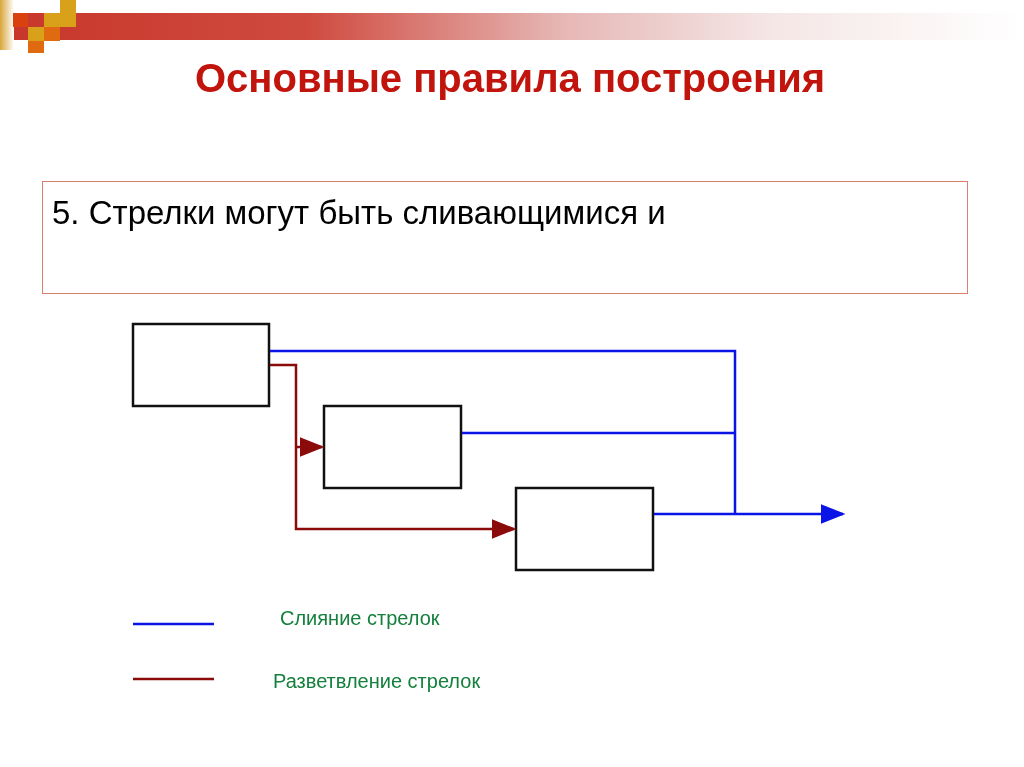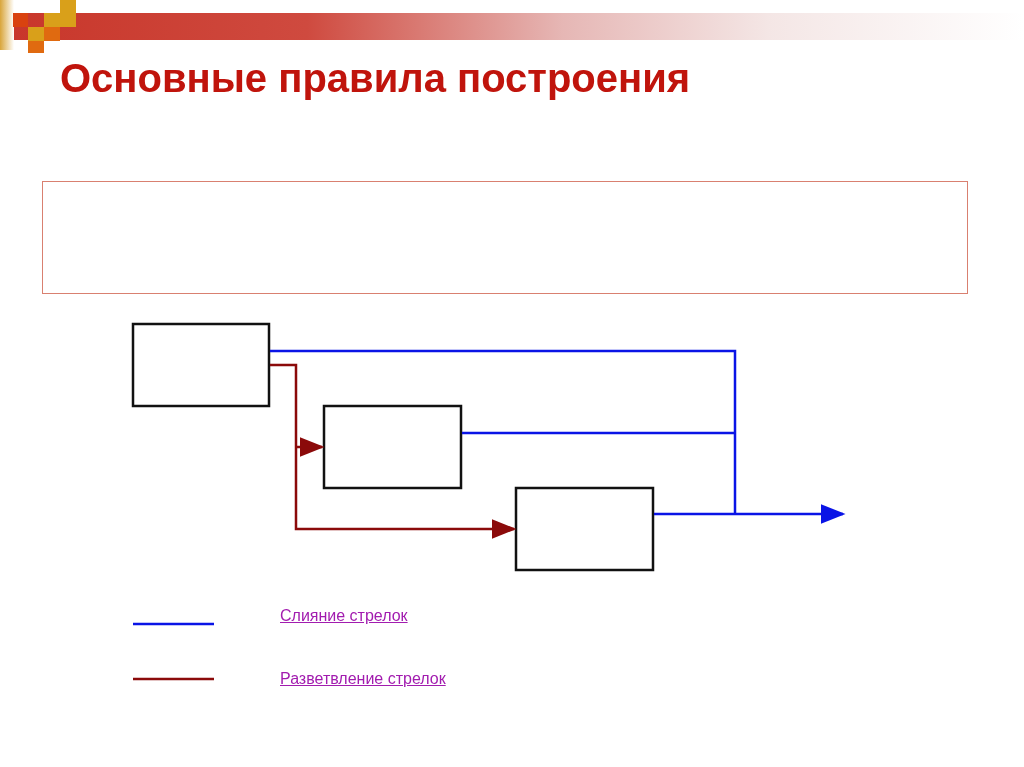--- a/index.html
+++ b/index.html
@@ -1,25 +1,25 @@
 <!DOCTYPE html>
 <html><head>
 <meta charset="utf-8">
 <style>
   html, body { margin:0; padding:0; }
   body { width:1024px; height:767px; background:#ffffff; position:relative; overflow:hidden; font-family:"Liberation Sans", sans-serif; }
   .topbar { position:absolute; left:0; top:13px; width:1024px; height:27px;
     background:linear-gradient(to right, #c8362a 0%, #cf4a3f 30%, #e6b7b5 55%, #f4e6e5 75%, #ffffff 100%); }
   .sq { position:absolute; }
-  .title { position:absolute; left:60px; top:50px; width:900px; color:#c0140c; font-weight:bold; font-size:40px; line-height:56px; }
+  .title { position:absolute; left:60px; top:50px; width:900px; color:#c0140c; font-weight:bold; font-size:40px; line-height:56px;text-align:center; }
   .box { position:absolute; left:42px; top:181px; width:926px; height:113px; border:1px solid #d98070; box-sizing:border-box; }
   .item { position:absolute; left:52px; top:190px; font-size:33px; line-height:46px; color:#000; }
   .item .l2 { padding-left:42px; display:block; }
   svg.diagram { position:absolute; left:0; top:0; }
-  .legend-label { position:absolute; font-size:16px; color:#a21caf;text-decoration:underline; }
+  .legend-label { position:absolute; font-size:20px; color:#15803d; }
 </style>
 </head>
 <body>
 
 <div class="topbar"></div>
 <div>
   <div class="sq" style="left:0;top:0;width:14px;height:50px;background:linear-gradient(to right,#d9a53a,#fff);"></div>
   <div class="sq" style="left:13px;top:13px;width:15px;height:14px;background:#d9420f;"></div>
   <div class="sq" style="left:28px;top:27px;width:16px;height:14px;background:#d9a01a;"></div>
   <div class="sq" style="left:44px;top:27px;width:16px;height:14px;background:#e06a10;"></div>
@@ -27,20 +27,21 @@
   <div class="sq" style="left:44px;top:13px;width:16px;height:14px;background:#d9a01a;"></div>
   <div class="sq" style="left:28px;top:41px;width:16px;height:12px;background:#e06a10;"></div>
 </div>
 
 <div class="title">
   <span>Основные правила построения</span><br>
 </div>
 
 <div class="box"></div>
 <div class="item">
+  <span>5. Стрелки могут быть сливающимися и</span>
 </div>
 
 <svg class="diagram" width="1024" height="767">
   <defs>
     <marker id="ab" markerWidth="10" markerHeight="8" refX="9" refY="4" orient="auto">
         <path d="M0,0 L10,4 L0,8 z" fill="#0a14e6"></path>
       </marker>
     <marker id="ar" markerWidth="10" markerHeight="8" refX="9" refY="4" orient="auto">
         <path d="M0,0 L10,4 L0,8 z" fill="#8b0a0a"></path>
       </marker>
@@ -57,13 +58,13 @@
   </g>
   <g fill="none" stroke="#8b0a0a" stroke-width="2.5">
     <polyline points="270,365 296,365 296,529 514,529" marker-end="url(#ar)"></polyline>
     <line x1="296" y1="447" x2="322" y2="447" marker-end="url(#ar)"></line>
   </g>
   <line x1="133" y1="624" x2="214" y2="624" stroke="#0a14e6" stroke-width="2.5"></line>
   <line x1="133" y1="679" x2="214" y2="679" stroke="#8b0a0a" stroke-width="2.5"></line>
 </svg>
 
 <div class="legend-label" style="left:280px;top:607px;">Слияние стрелок</div>
-<div class="legend-label" style="left:280px;top:670px;">Разветвление стрелок</div>
+<div class="legend-label" style="left:273px;top:670px;">Разветвление стрелок</div>
 
 </body></html>

